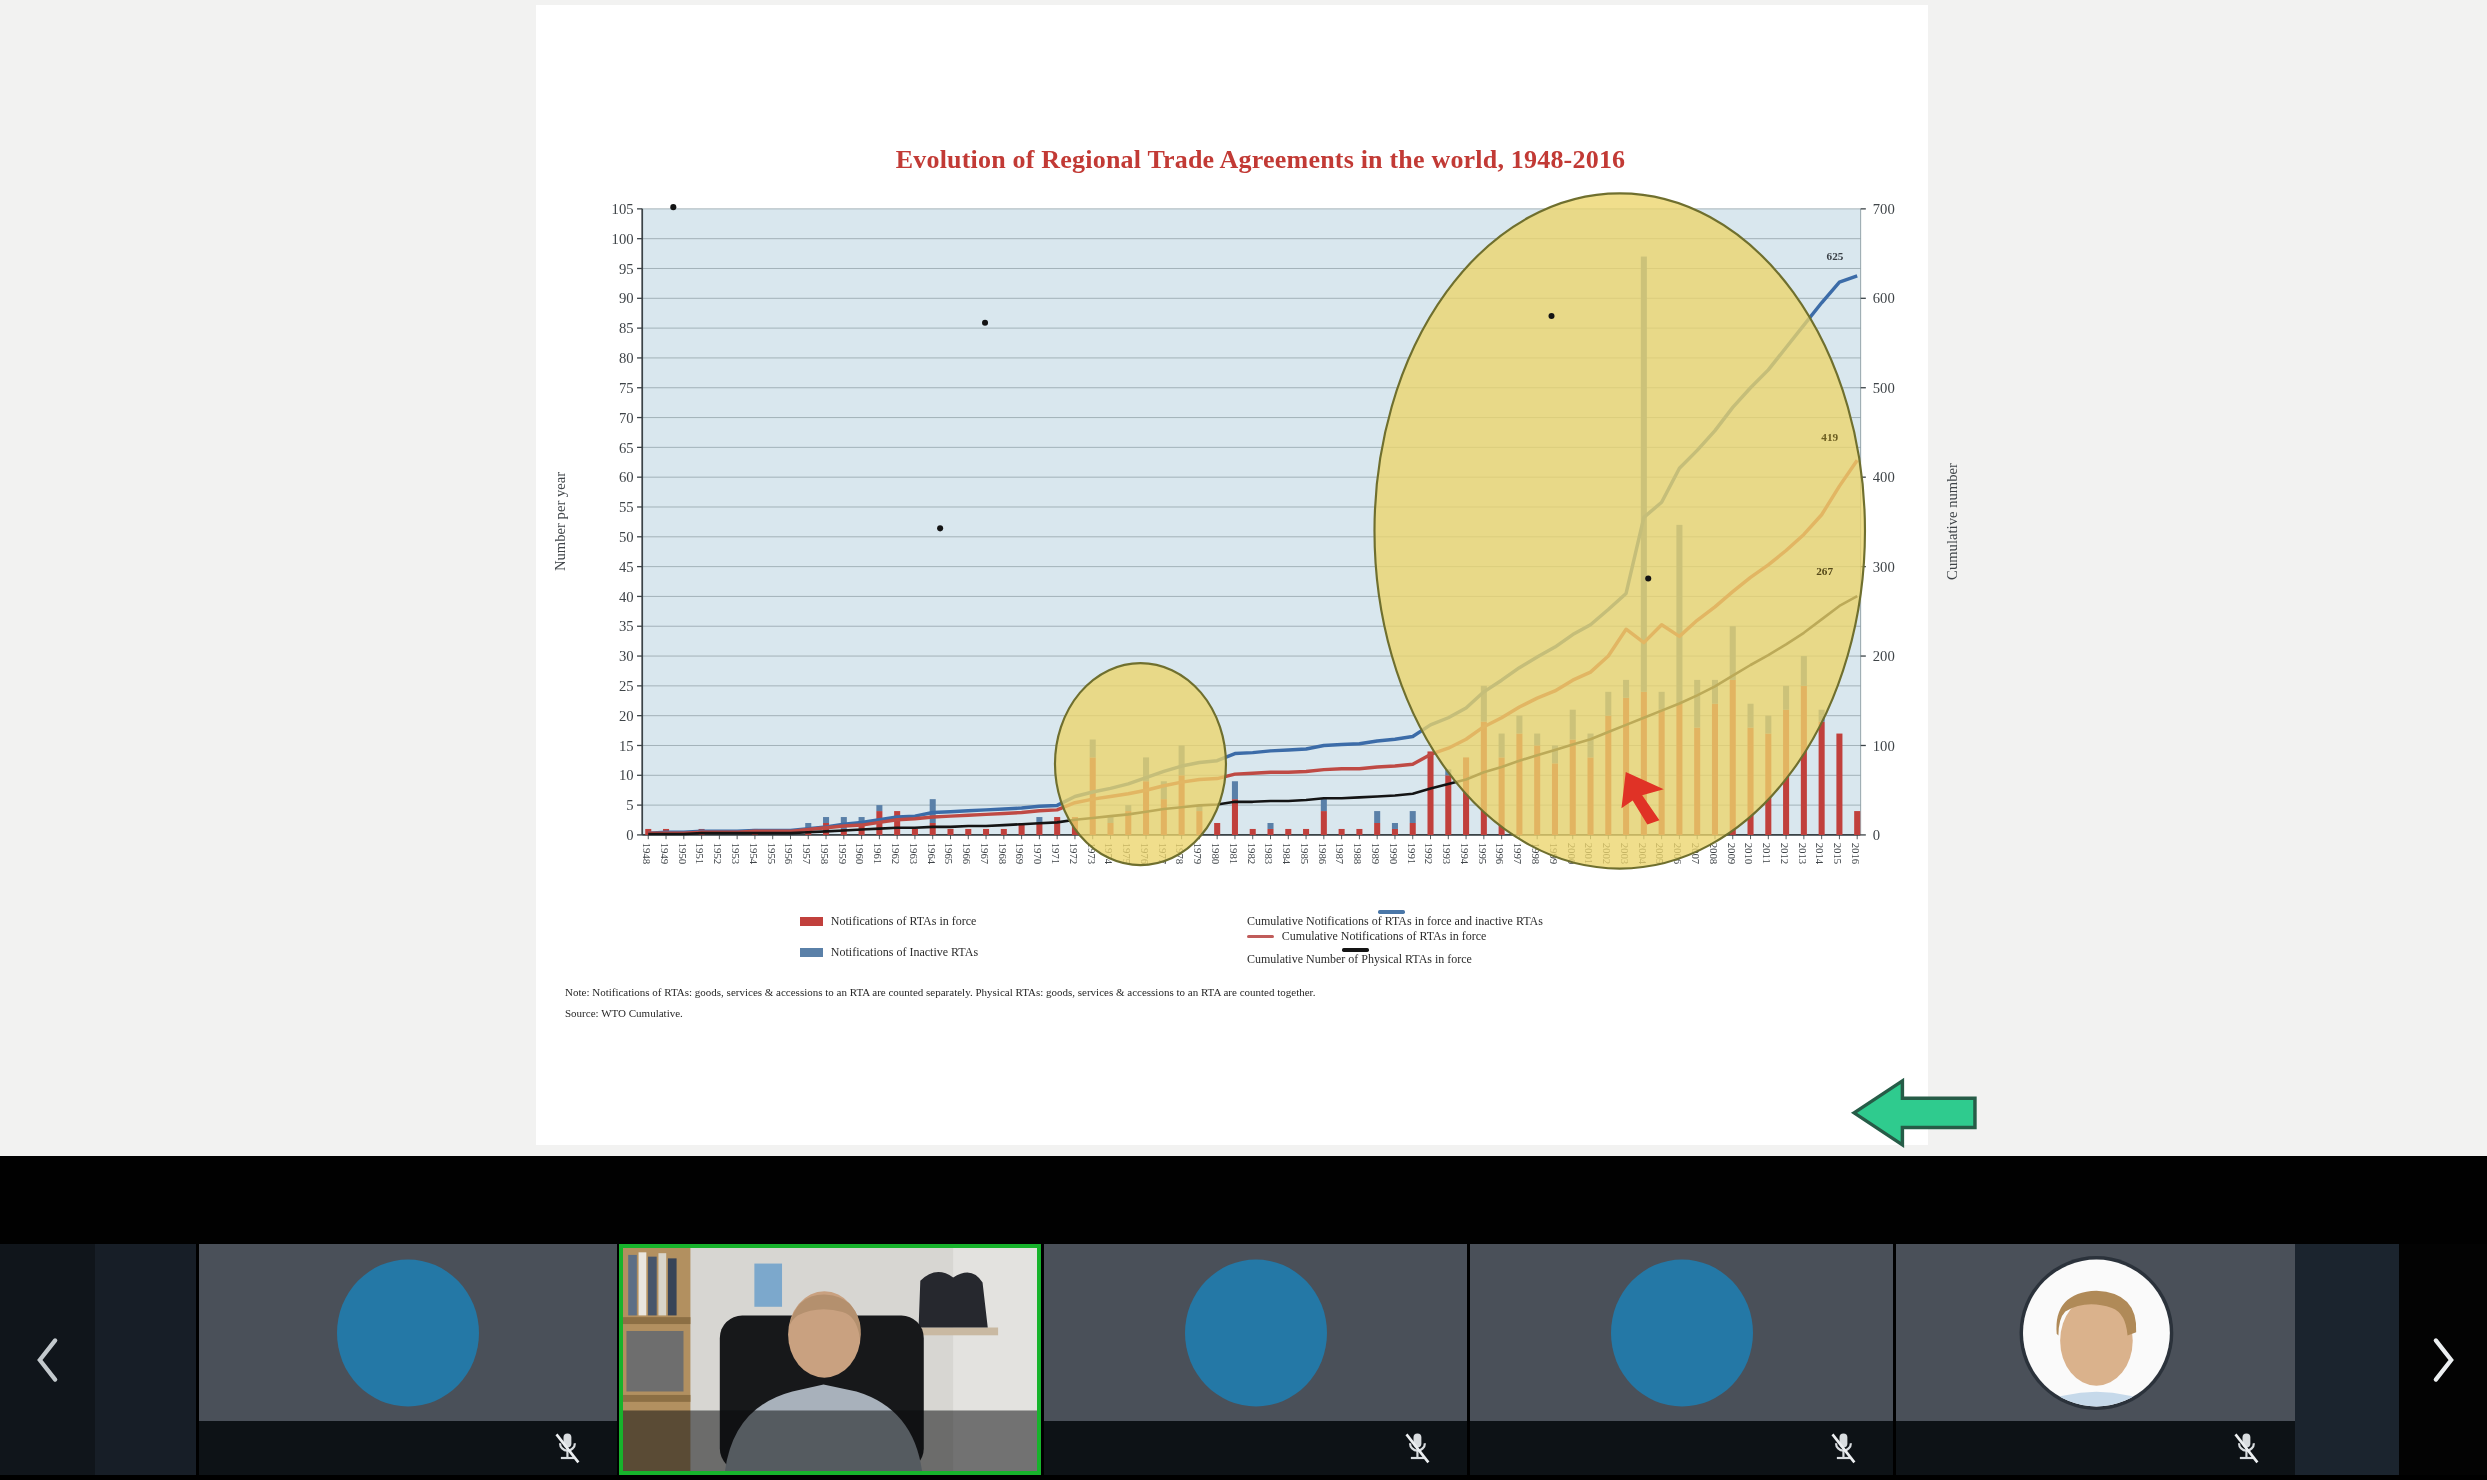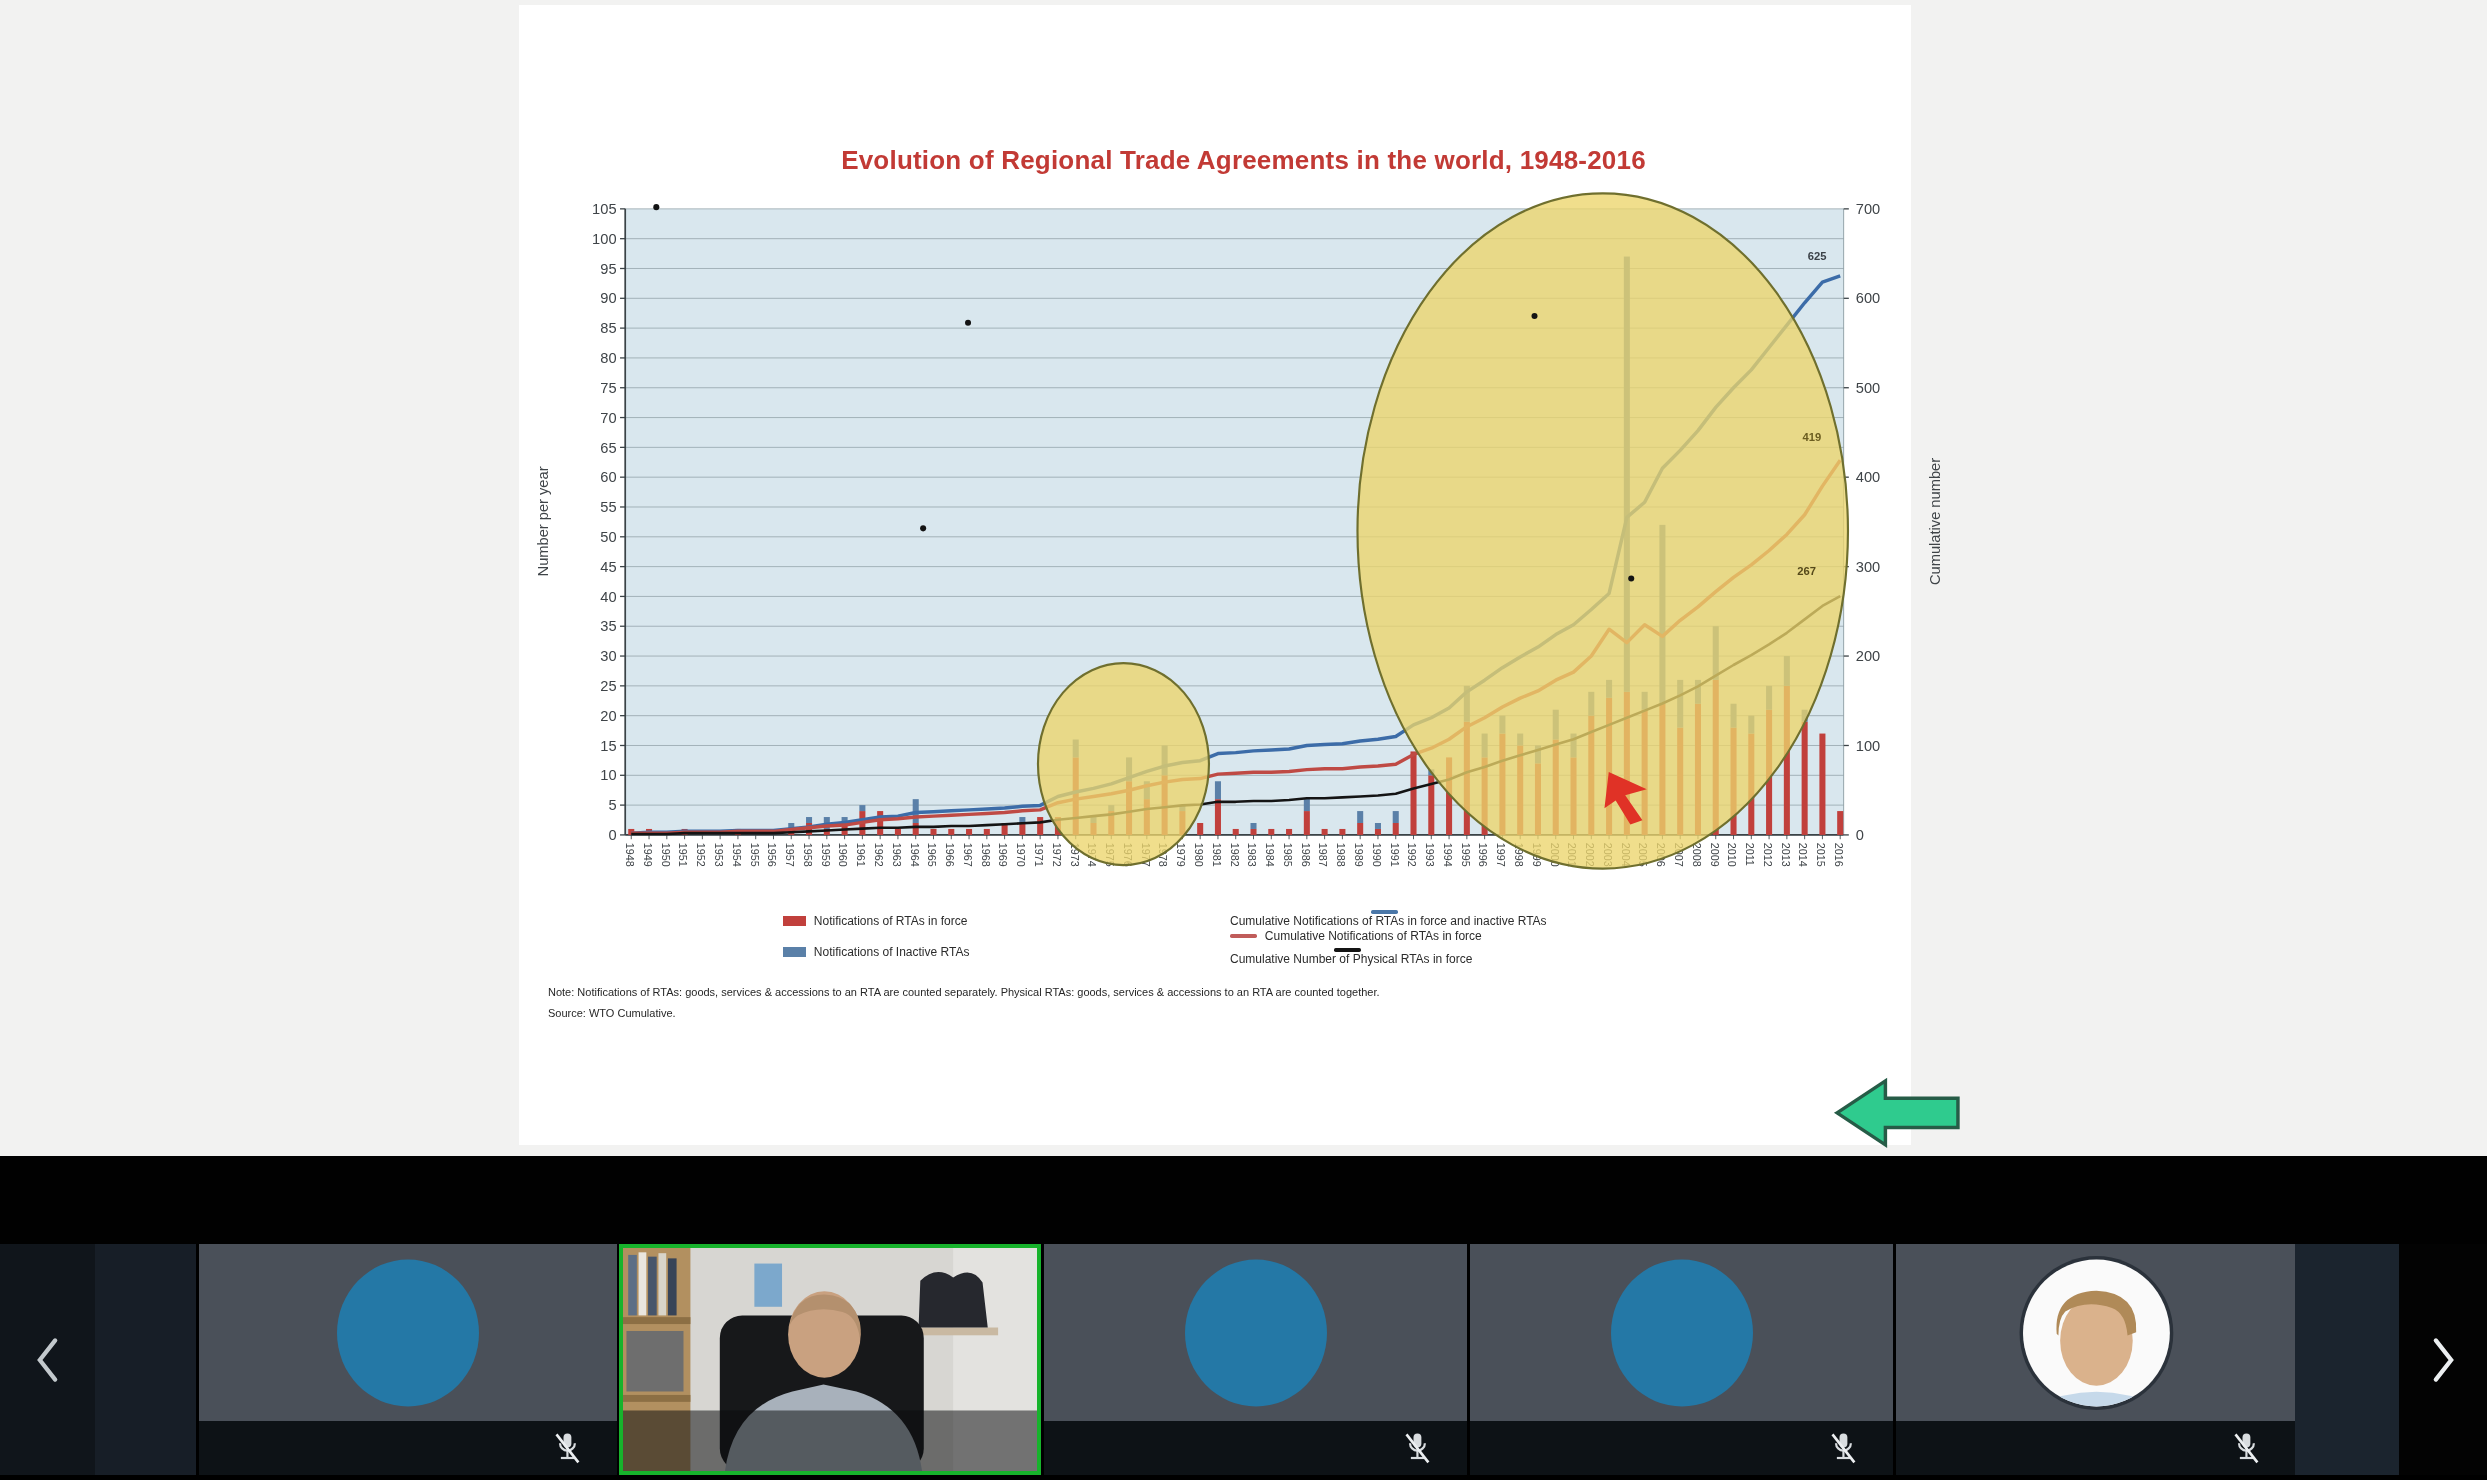--- a/index.html
+++ b/index.html
@@ -2,22 +2,23 @@
 <html style="font-size:14px"><head>
 <meta charset="utf-8">
 <style>
   html,body{margin:0;padding:0;}
   body{
     width:2487px;height:1480px;position:relative;overflow:hidden;
     background:#f2f2f1;font-family:"Liberation Sans",sans-serif;
   }
   
   .slide{
-    position:absolute;left:519px;top:5.2px;width:1392px;height:1140px;
+    position:absolute;left:536px;top:5.2px;width:1392px;height:1140px;
     background:#ffffff;
+    font-family:Liberation Serif, serif;
   }
   .slide-title{
     position:absolute;left:0;top:140px;width:1449px;text-align:center;
     font-size:26px;font-weight:bold;letter-spacing:0.2px;
   }
   #chart-svg{position:absolute;left:0;top:0;}
   
   .legend-item{position:absolute;display:flex;align-items:center;font-size:12px;color:#2c2c2c;padding-left:22px;}
   .legend-swatch{width:23px;height:9.5px;margin-right:7.8px;flex:none;}
   .legend-line{width:27px;height:3.5px;margin-right:7.8px;flex:none;border-radius:1.7px;}

